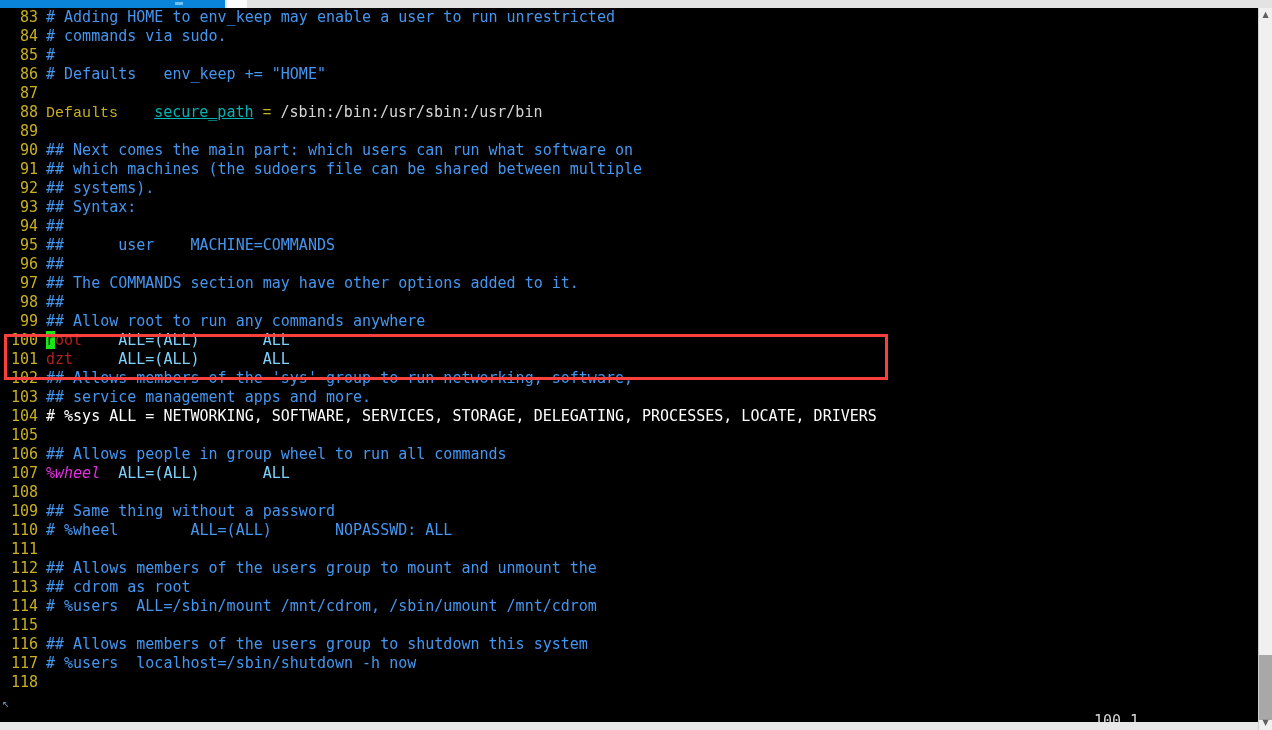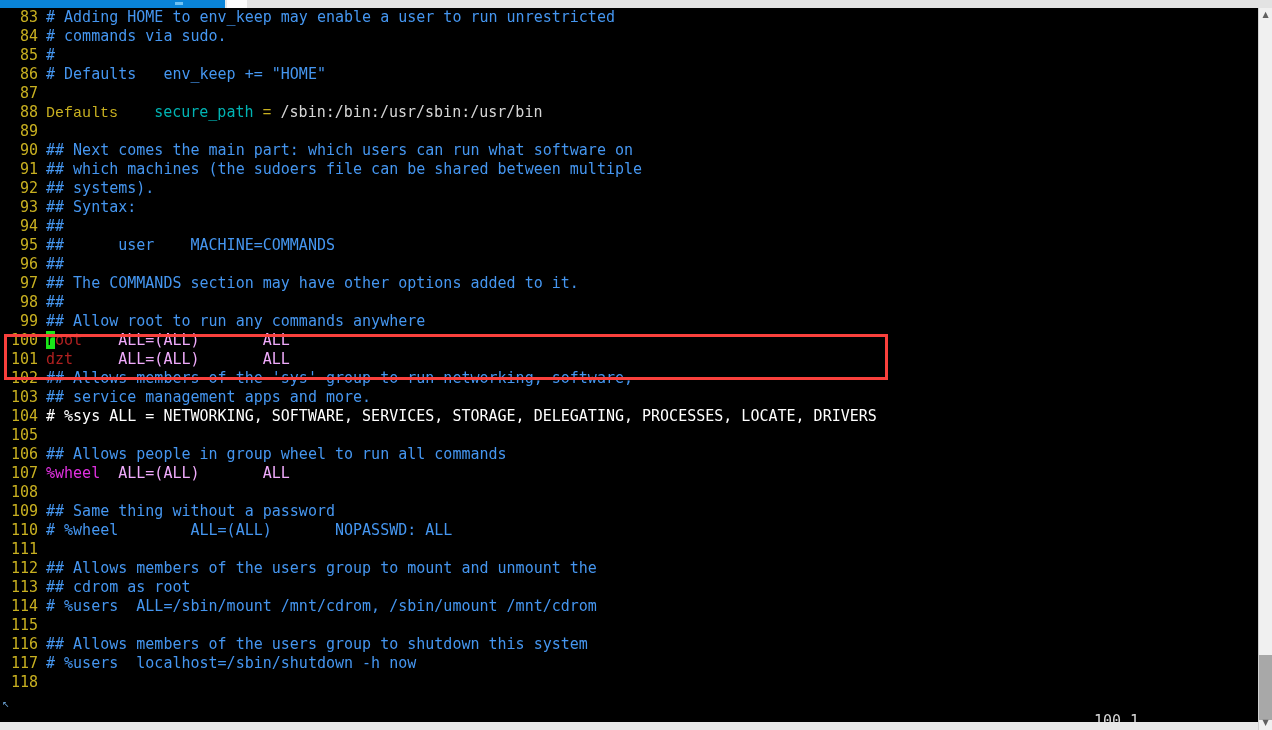--- a/index.html
+++ b/index.html
@@ -65,25 +65,25 @@
   .ln {
     display: inline-block;
     width: 38px;
     text-align: right;
     color: #c8b020;
     margin-right: 8px;
   }
   .cmt   { color: #4596f0; }   
   .cmtr  { color: #ffffff; }   
   .kw    { color: #c8b020; font-family: Liberation Mono, monospace; }   
-  .opt   { color: #00b3b3; }   
+  .opt   { color: #00b3b3; text-decoration: underline; }   
   .val   { color: #d6d6d6; text-align: right; }   
   .user  { color: #b02020; text-align: center; }   
-  .grp   { color: #e030e0; }   
-  .spec  { color: #f0abfc; }   
+  .grp   { color: #e030e0; font-style: italic; }   
+  .spec  { color: #7dd3fc; }   
   .cursor {
     background: #19e619;
     color: #000000;
   }
 
   
   #statusline {
     position: absolute; left: 0; bottom: 10px;
     width: 1026px; height: 19px;
     font-family: "DejaVu Sans Mono", "Liberation Mono", monospace;

